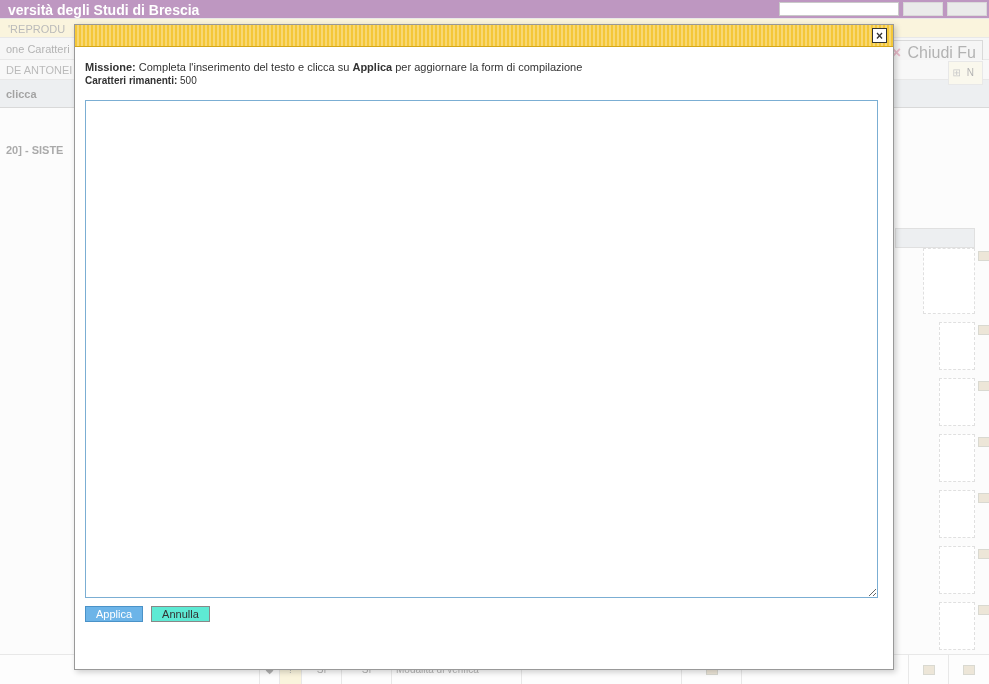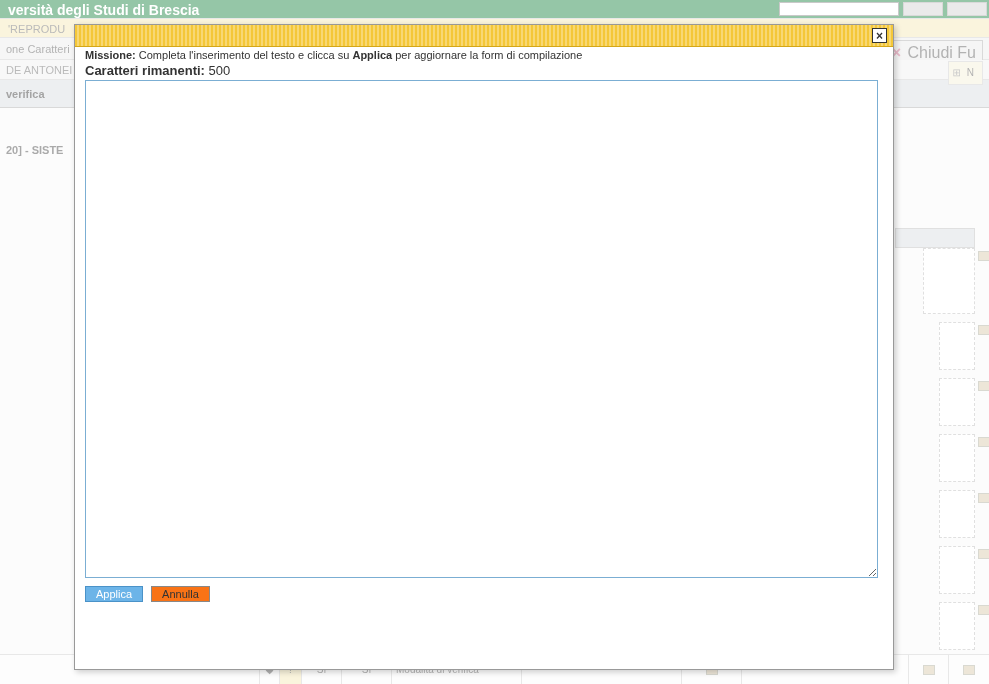--- a/index.html
+++ b/index.html
@@ -17,21 +17,21 @@
     
     .bg-page {
       position: absolute;
       top: 0;
       left: 0;
       width: 100%;
       height: 100%;
       background: #f8f8f8;
     }
     .bg-header {
-      background: #15803d;
+      background: #701a75;
       color: #fff;
       font-size: 14px;
       font-weight: bold;
       padding: 2px 8px;
       height: 18px;
       overflow: hidden;
     }
     .bg-header-right {
       position: absolute;
       top: 0;
@@ -229,32 +229,32 @@
       cursor: pointer;
       display: flex;
       align-items: center;
       justify-content: center;
       font-size: 12px;
       font-weight: bold;
       line-height: 1;
       color: #333;
     }
     .modal-body {
-      padding: 2px 10px 10px 10px;
+      padding: 14px 10px 10px 10px;
     }
     .modal-instr {
       font-size: 11px;
       color: #333;
       margin-bottom: 2px;
     }
     .modal-instr b { font-weight: bold; }
     .modal-chars {
-      font-size: 13px;
-      color: #333;
-      margin-bottom: 2px;
+      font-size: 10px;
+      color: #333;
+      margin-bottom: 14px;
     }
     .modal-chars b { font-weight: bold; }
     .modal-textarea {
       width: 793px;
       height: 498px;
       border: 1px solid #7baed3;
       padding: 3px;
       font-family: Verdana, Arial, sans-serif;
       font-size: 11px;
       resize: both;
@@ -271,21 +271,21 @@
       border: 1px solid #888;
       cursor: pointer;
       font-family: inherit;
     }
     .btn-primary {
       background: #6cb4e8;
       border-color: #4a92c8;
       color: #fff;
     }
     .btn-secondary {
-      background: #f97316;
+      background: #5eead4;
       color: #333;
     }
   </style>
 </head>
 <body>
 
 <div class="bg-page">
   <div class="bg-header">
     <span>versità degli Studi di Brescia</span>
     <div class="bg-header-right">
@@ -305,21 +305,21 @@
     </div>
   </div>
   <div class="bg-row3">
     <span>DE ANTONEI</span>
     <div class="bg-n-btn">
       <span class="plus-ic">⊞</span>
       <span>N</span>
     </div>
   </div>
   <div class="bg-row4">
-    <span>verifica</span>
+    <span>clicca</span>
   </div>
   <div class="bg-sec">
     <span>20] - SISTE</span>
   </div>
 
   <div class="bg-side-boxes">
     <div class="bg-side-header"></div>
     <div class="bg-side-big">
         <div class="ic"></div>
       </div>

